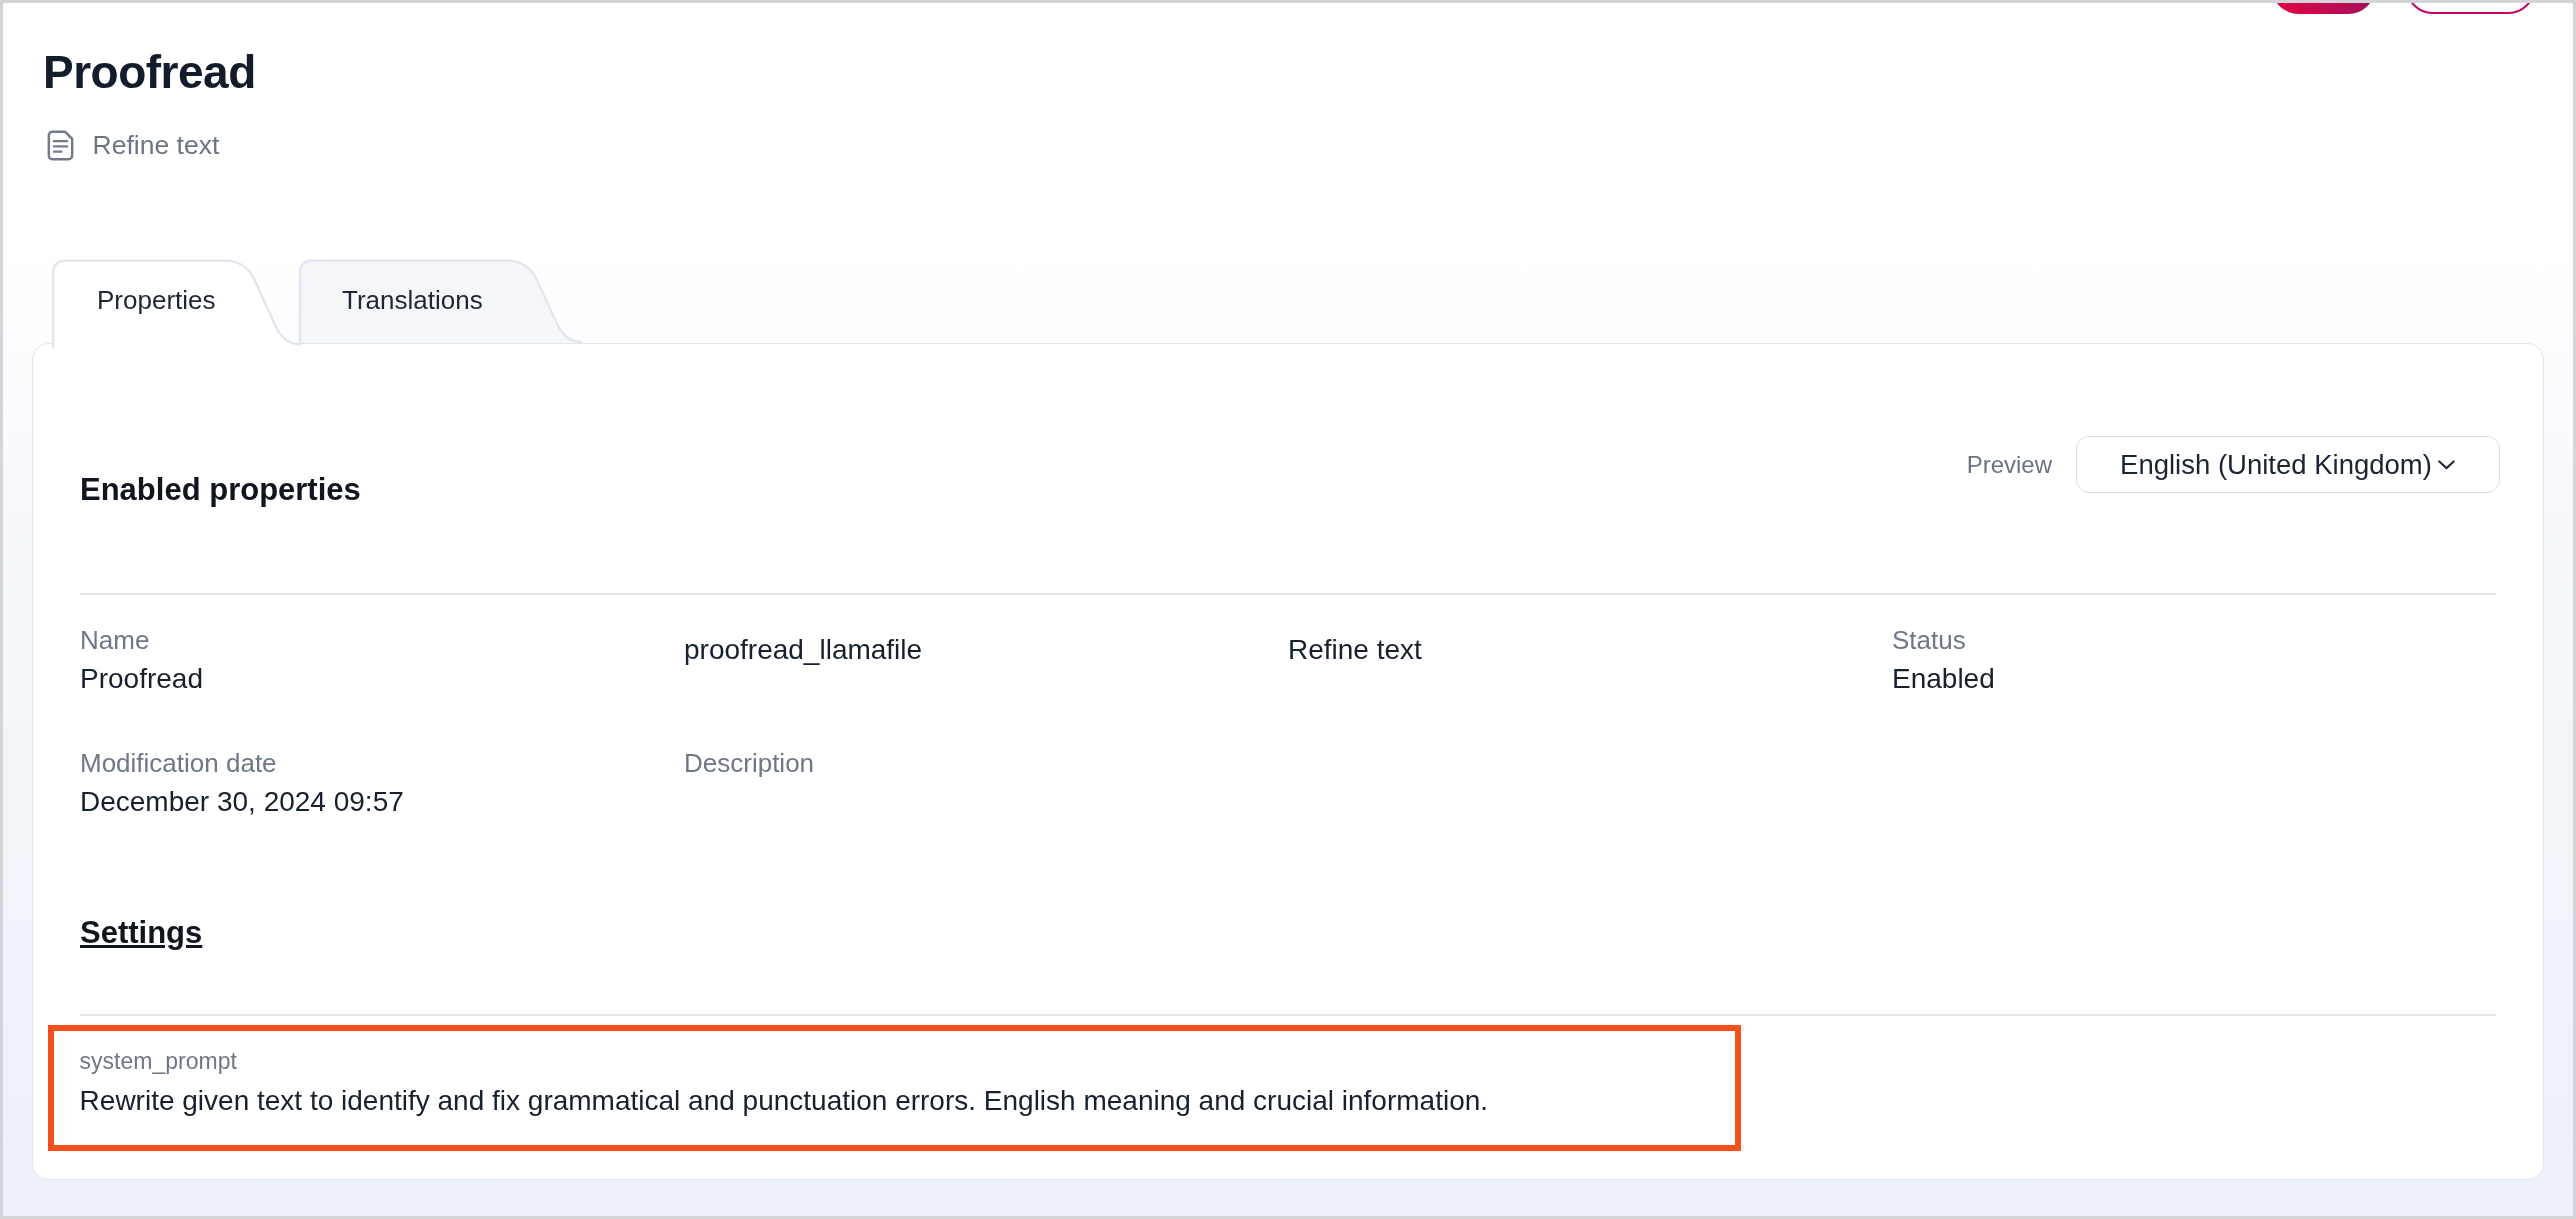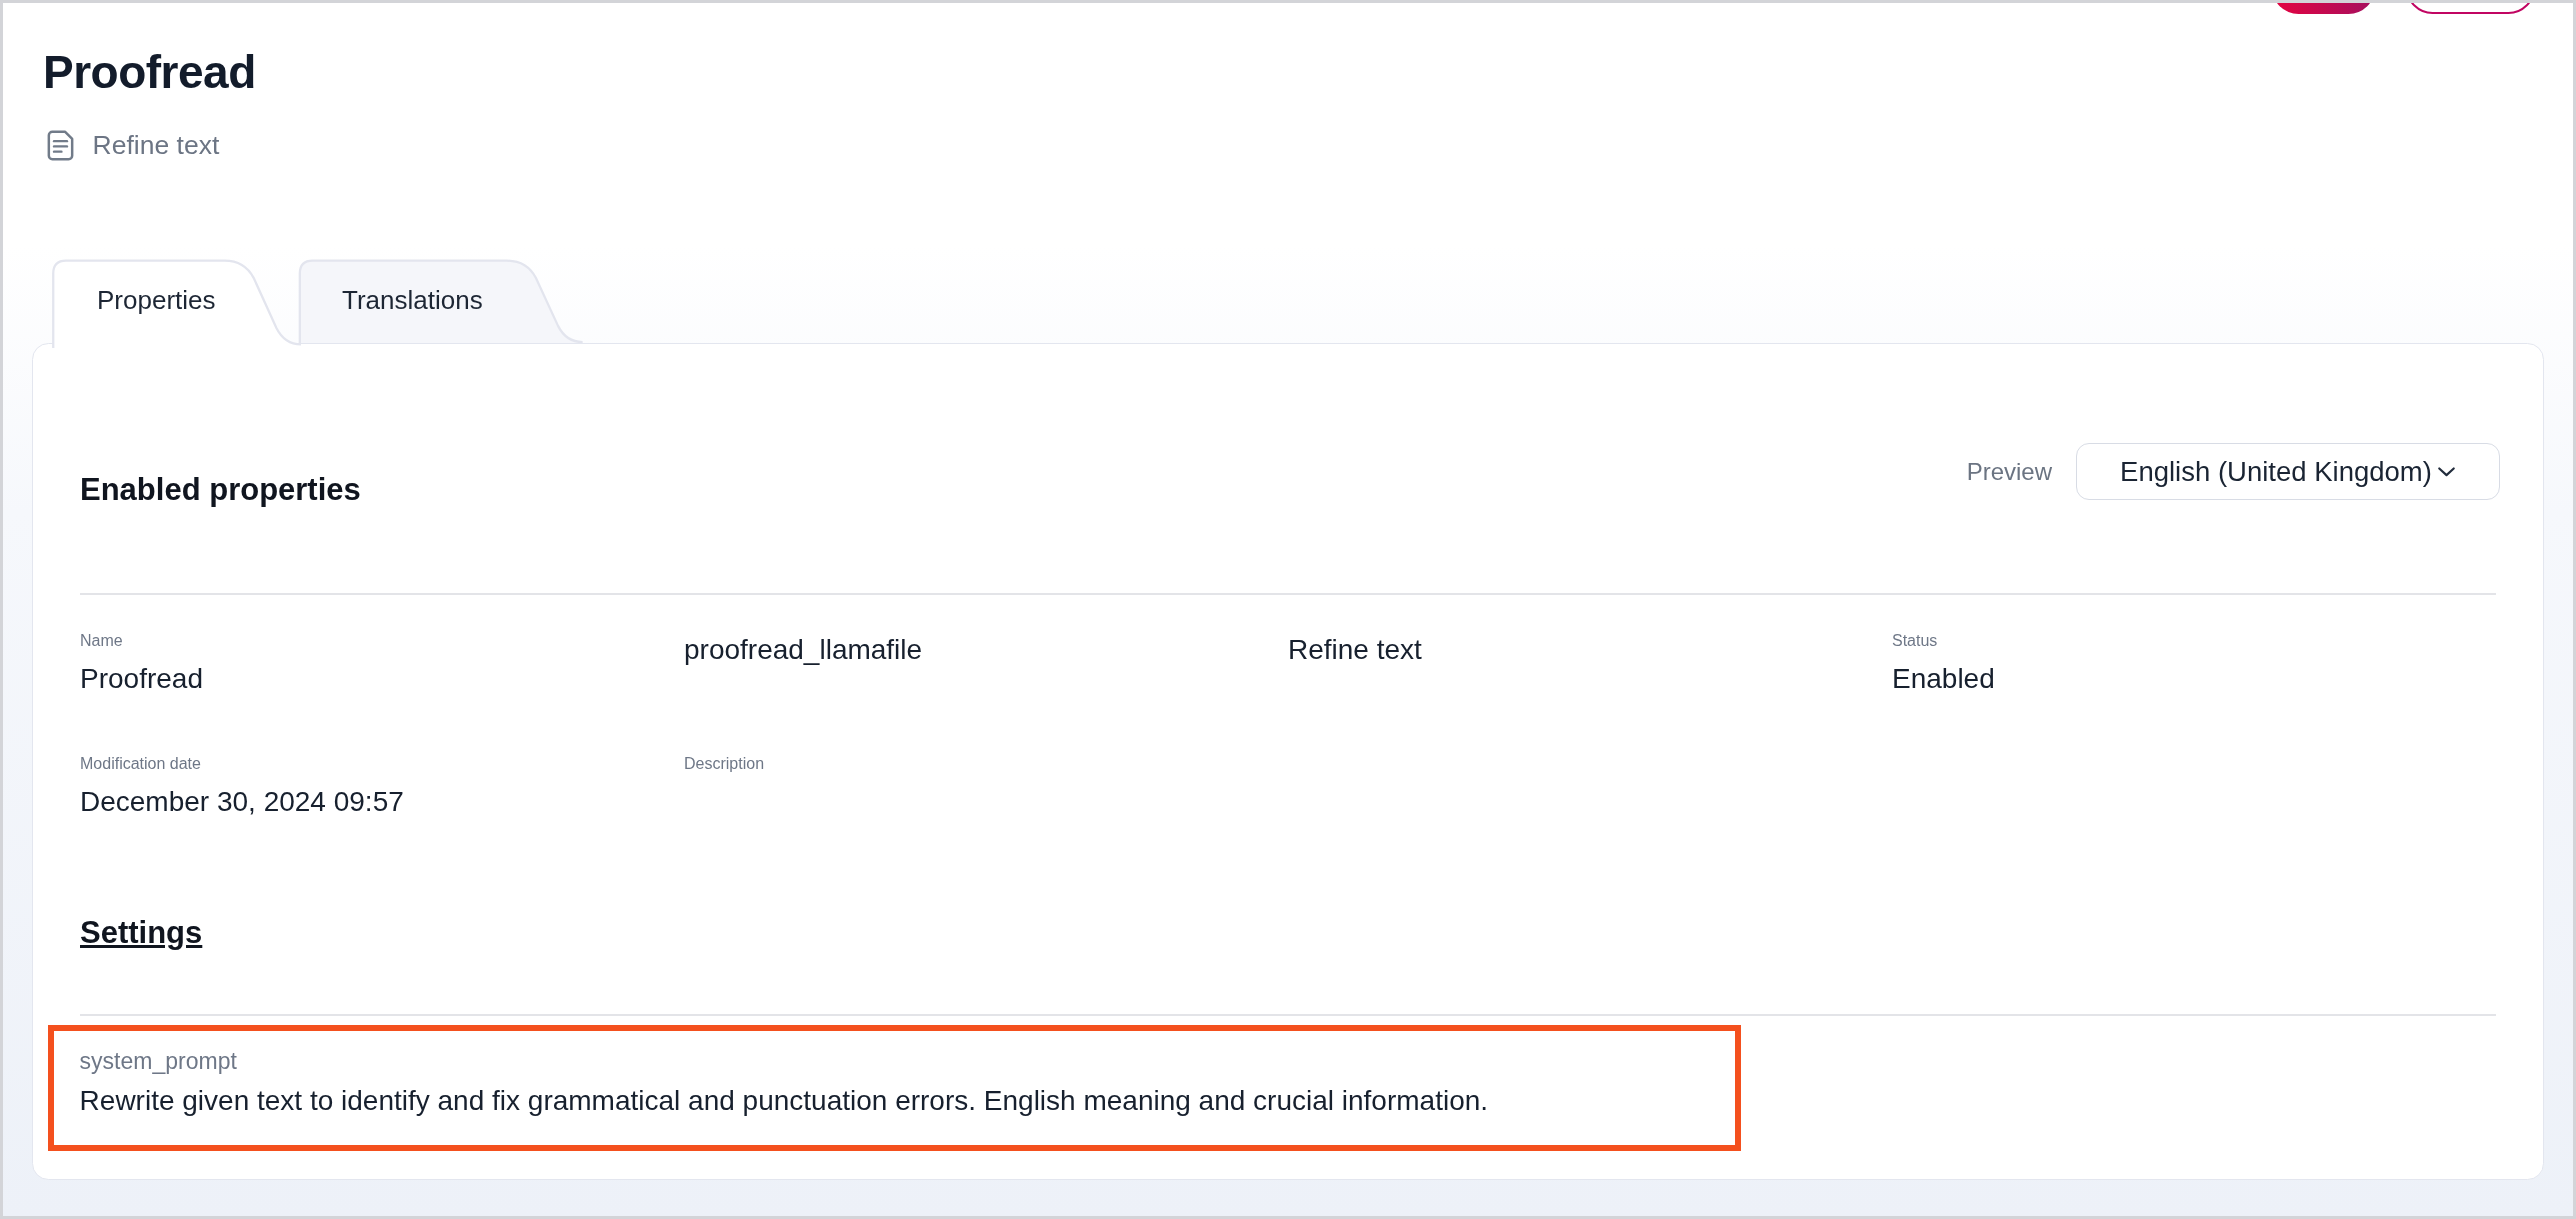--- a/index.html
+++ b/index.html
@@ -62,21 +62,21 @@
     z-index:2;
   }
   .section-heading {
     position:absolute; left:47px; margin:0;
     font-size:31px; line-height:40px; font-weight:700; color:#10151f;
   }
   .heading-global { top:126px; }
   .heading-settings { top:569px;text-decoration:underline; }
 
   .preview-group {
-    position:absolute; right:43px; top:99px;
+    position:absolute; right:43px; top:92px;
     display:flex; align-items:center; gap:24px;
   }
   .preview-label { font-size:24px; color:#6b7482; }
   .lang-select {
     display:flex; align-items:center; justify-content:center;
     width:424px; height:57px; box-sizing:border-box;
     padding:0 24px 0 29px;
     background:#ffffff; border:1.8px solid #d8dce5; border-radius:13px;
     cursor:pointer;
   }
@@ -88,21 +88,21 @@
   }
   .divider-1 { top:249px; }
   .divider-2 { top:670px; }
 
   .fields-grid {
     position:absolute; left:47px; right:47px;
     display:grid; grid-template-columns:repeat(4,1fr);
   }
   .fields-row-1 { top:282px; }
   .fields-row-2 { top:405px; }
-  .field-label { font-size:16px; line-height:29px; color:#6e7787; }
+  .field-label { font-size:26px; line-height:29px; color:#6e7787; }
   .field-value { font-size:28px; line-height:40px; color:#17202e; margin-top:3.7px; }
 
   .highlight-box {
     position:absolute; left:14.6px; top:681px;
     width:1693px; height:126px; box-sizing:border-box;
     border:6.4px solid #f4501e; background:#ffffff;
     padding:15.6px 18.3px 0 26px;
   }
   .highlight-box .field-label { font-size:23px; }
   .highlight-box .field-value { margin-top:5.5px; white-space:nowrap; }

